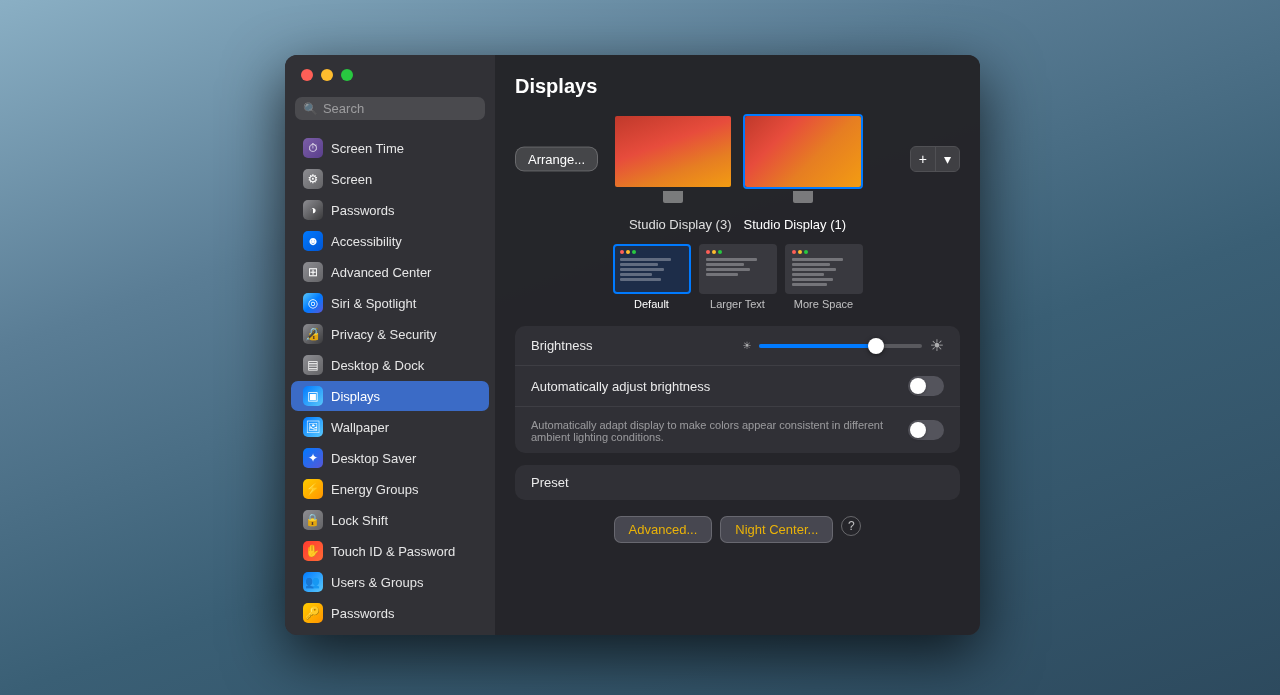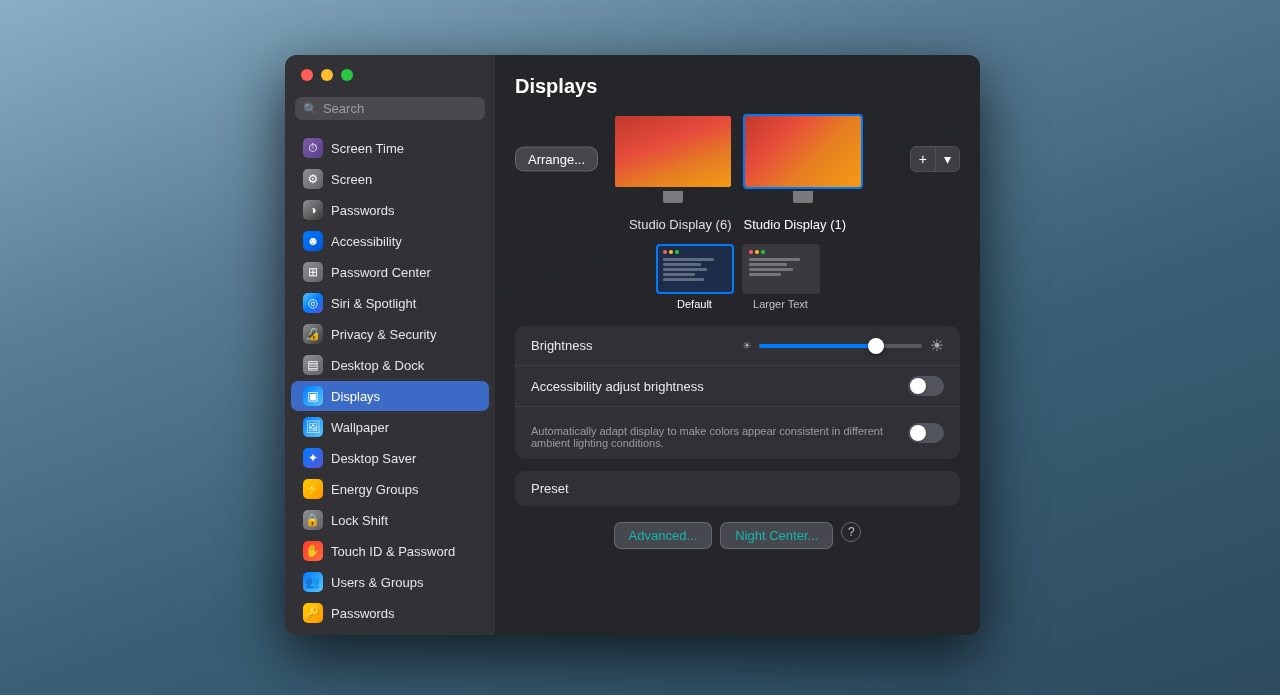--- a/index.html
+++ b/index.html
@@ -339,21 +339,21 @@
 
     .setting-label {
       flex: 1;
       font-size: 13px;
       color: rgba(255,255,255,0.9);
     }
 
     .setting-sublabel {
       font-size: 11px;
       color: rgba(255,255,255,0.5);
-      margin-top: 8px;
+      margin-top: 2px;
     }
 
     
     .toggle {
       width: 36px;
       height: 20px;
       border-radius: 10px;
       background: rgba(120,120,130,0.5);
       position: relative;
       cursor: pointer;
@@ -470,21 +470,21 @@
       display: flex;
       gap: 8px;
       justify-content: center;
       margin-top: 4px;
     }
 
     .bottom-btn {
       background: rgba(80,80,90,0.8);
       border: 1px solid rgba(255,255,255,0.18);
       border-radius: 7px;
-      color: #14b8a6;
+      color: #eab308;
       font-size: 13px;
       padding: 5px 14px;
       cursor: pointer;
     }
 
     .help-btn {
       width: 20px;
       height: 20px;
       border-radius: 50%;
       border: 1px solid rgba(255,255,255,0.3);
@@ -548,21 +548,21 @@
       <div class="sidebar-item">
         <div class="sidebar-icon icon-appearance">◑</div>
         <span>Passwords</span>
       </div>
       <div class="sidebar-item">
         <div class="sidebar-icon icon-accessibility">☻</div>
         <span>Accessibility</span>
       </div>
       <div class="sidebar-item">
         <div class="sidebar-icon icon-control">⊞</div>
-        <span>Password Center</span>
+        <span>Advanced Center</span>
       </div>
       <div class="sidebar-item">
         <div class="sidebar-icon icon-siri">◎</div>
         <span>Siri &amp; Spotlight</span>
       </div>
       <div class="sidebar-item">
         <div class="sidebar-icon icon-privacy">🔏</div>
         <span>Privacy &amp; Security</span>
       </div>
       <div class="sidebar-item">
@@ -628,21 +628,21 @@
       </div>
 
       <div class="add-btn-group" style="position:absolute;right:0;top:50%;transform:translateY(-50%);">
         <button class="add-btn">+</button>
         <div class="add-btn-divider"></div>
         <button class="add-btn">▾</button>
       </div>
     </div>
 
     <div class="display-selection-row">
-      <span class="display-name-label">Studio Display (6)</span>
+      <span class="display-name-label">Studio Display (3)</span>
       <span class="display-name-label selected-display">Studio Display (1)</span>
     </div>
 
     <div class="resolution-row">
       <div class="res-option">
         <div class="res-thumb selected-res">
           <div class="res-thumb-dots">
             <div class="res-dot res-dot-r"></div>
             <div class="res-dot res-dot-y"></div>
             <div class="res-dot res-dot-g"></div>
@@ -668,38 +668,56 @@
           <div class="res-lines">
             <div class="res-line" style="width:80%;"></div>
             <div class="res-line" style="width:60%;"></div>
             <div class="res-line" style="width:70%;"></div>
             <div class="res-line" style="width:50%;"></div>
           </div>
         </div>
         <span class="res-label">Larger Text</span>
       </div>
 
+      <div class="res-option">
+        <div class="res-thumb">
+          <div class="res-thumb-dots">
+            <div class="res-dot res-dot-r"></div>
+            <div class="res-dot res-dot-y"></div>
+            <div class="res-dot res-dot-g"></div>
+          </div>
+          <div class="res-lines">
+            <div class="res-line" style="width:80%;"></div>
+            <div class="res-line" style="width:60%;"></div>
+            <div class="res-line" style="width:70%;"></div>
+            <div class="res-line" style="width:50%;"></div>
+            <div class="res-line" style="width:65%;"></div>
+            <div class="res-line" style="width:55%;"></div>
+          </div>
+        </div>
+        <span class="res-label">More Space</span>
+      </div>
     </div>
 
     <div class="settings-section">
 
       <div class="brightness-row setting-row">
         <span class="brightness-label setting-label">Brightness</span>
         <div class="slider-container">
           <span class="slider-icon" style="font-size:10px;">☀</span>
           <div class="slider-track">
             <div class="slider-fill"></div>
             <div class="slider-knob"></div>
           </div>
           <span class="slider-icon" style="font-size:16px;">☀</span>
         </div>
       </div>
 
       <div class="setting-row">
-        <div class="setting-label">Accessibility adjust brightness</div>
+        <div class="setting-label">Automatically adjust brightness</div>
         <div class="toggle">
           <div class="toggle-knob"></div>
         </div>
       </div>
 
       <div class="setting-row">
         <div>
           <div class="setting-sublabel">Automatically adapt display to make colors appear consistent in different ambient lighting conditions.</div>
         </div>
         <div class="toggle" style="margin-left:auto;">

